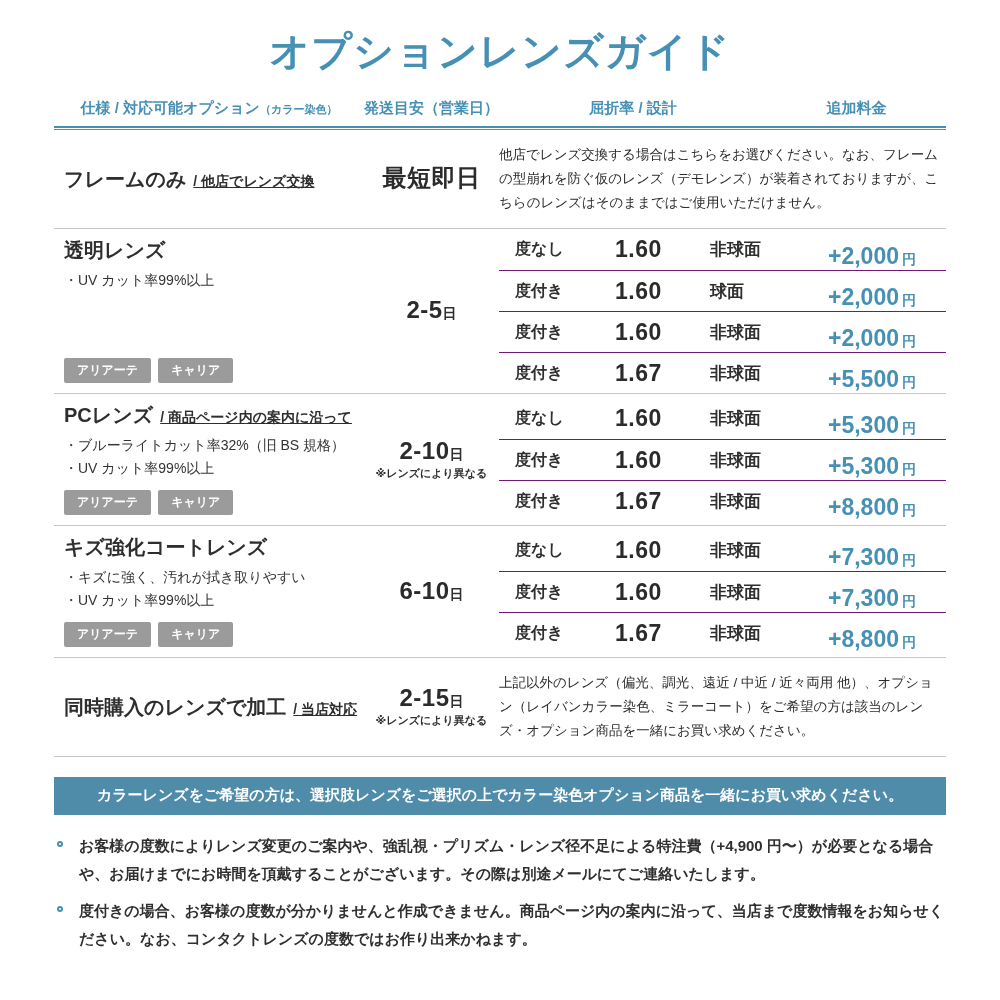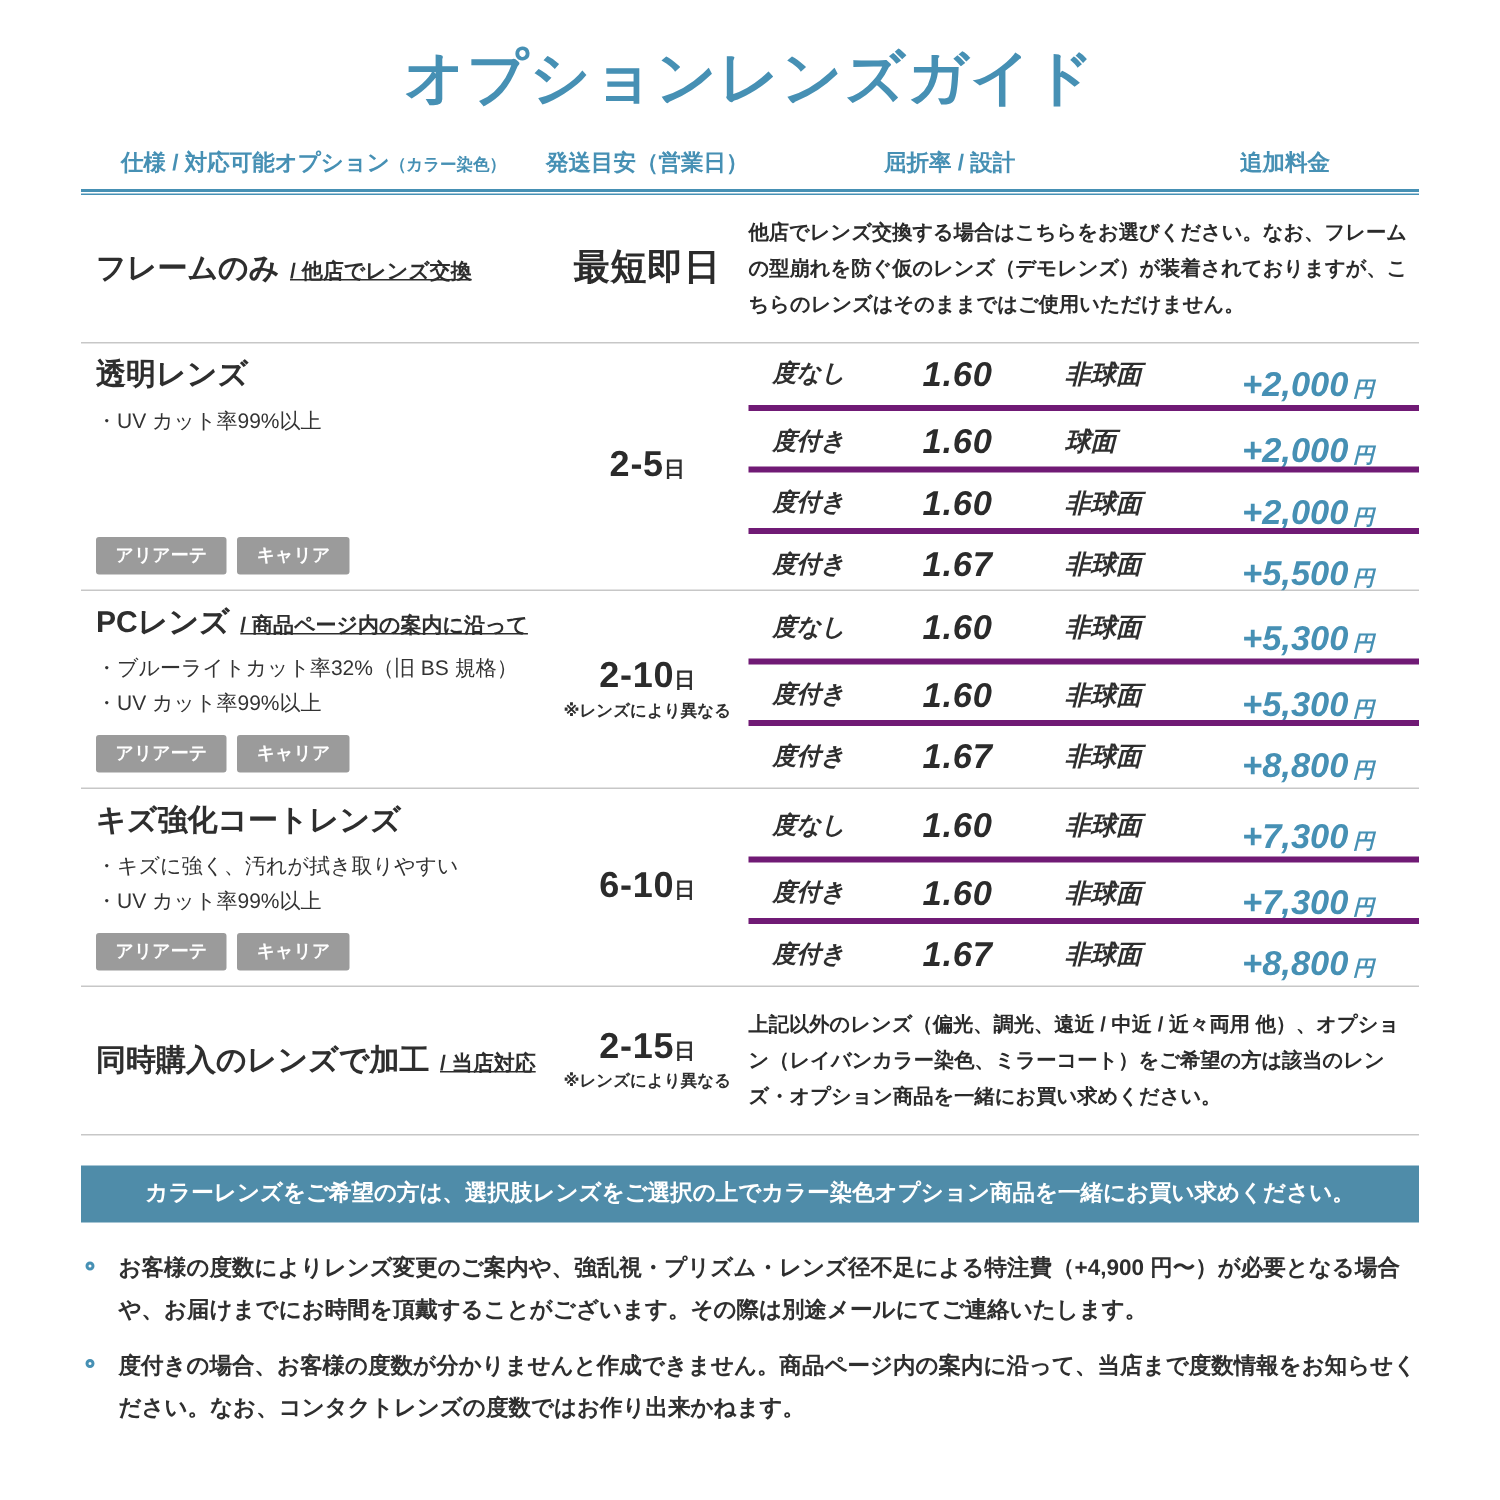--- a/index.html
+++ b/index.html
@@ -52,27 +52,27 @@
   .tag {
     display: inline-block; background: var(--tag); color: #fff;
     font-size: 12px; font-weight: bold; padding: 4px 13px; margin-right: 7px; border-radius: 2px;
   }
   .c-ship { align-self: center; text-align: center; padding-bottom: 2px; }
   .ship-num { font-size: 24px; font-weight: bold; color: #2b2b2b; letter-spacing: 0.5px; }
   .ship-unit { font-size: 14px; font-weight: bold; }
   .ship-note { font-size: 11px; font-weight: bold; margin-top: 1px; }
   .c-detail { display: flex; flex-direction: column; justify-content: center; }
 
-  .desc { margin: 0; font-size: 13.5px; line-height: 1.78; color: #2b2b2b; padding-right: 4px; font-weight: bold; }
+  .desc { margin: 0; font-size: 13.5px; line-height: 1.78; color: #2b2b2b; padding-right: 4px; }
 
   .opt {
     display: grid; grid-template-columns: 100px 95px 118px 1fr;
-    align-items: center; height: 41px; padding-left: 16px; font-style: italic;
-  }
-  .opt + .opt { border-top: 4px solid #701a75; }
+    align-items: center; height: 41px; padding-left: 16px;
+  }
+  .opt + .opt { border-top: 1px solid #701a75; }
   .opt .t { font-size: 16px; font-weight: bold; }
   .opt .i { font-size: 23px; font-weight: bold; color: #2b2b2b; letter-spacing: 0.5px; }
   .opt .d { font-size: 17px; font-weight: bold; }
   .opt .p { padding-right: 22px; color: var(--accent); font-size: 23px; font-weight: bold; margin-top: 13px; }
   .opt .p .yen { font-size: 14px; margin-left: 3px; }
 
   
   .banner {
     margin-top: 20px; background: var(--banner); color: #fff;
     font-size: 15px; font-weight: bold; text-align: center; padding: 9px 0 10px;

